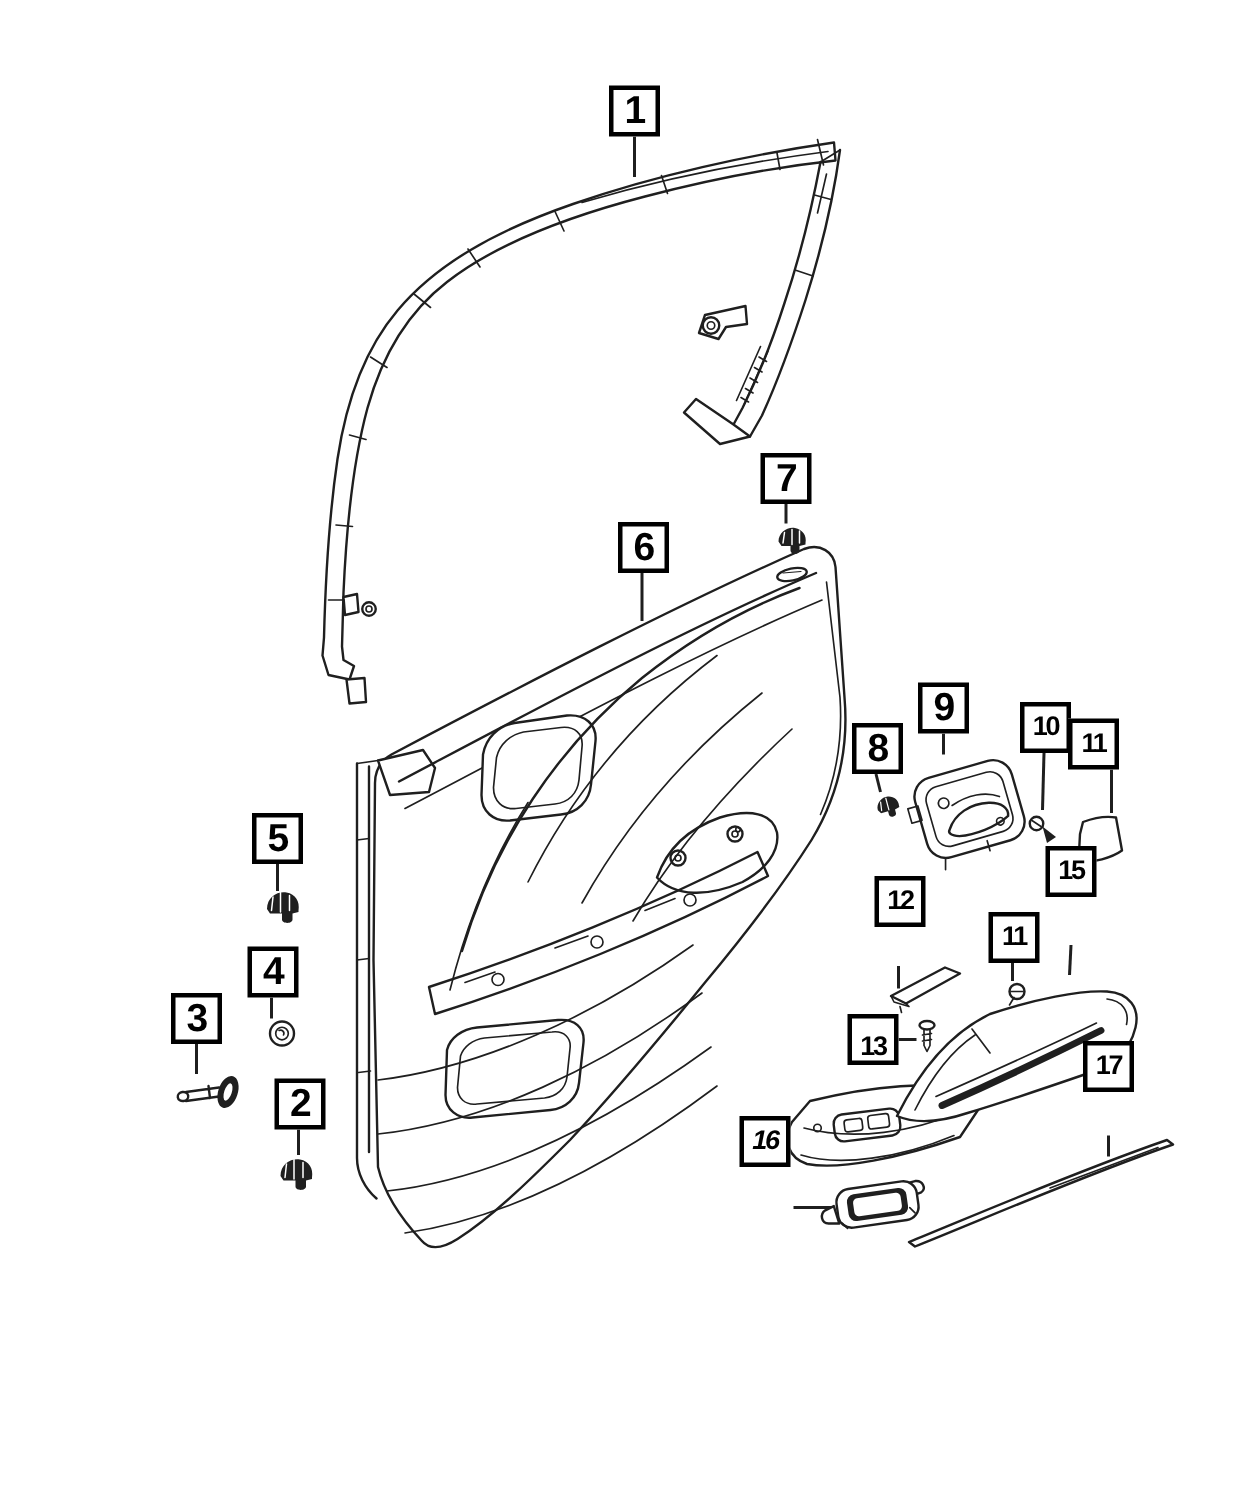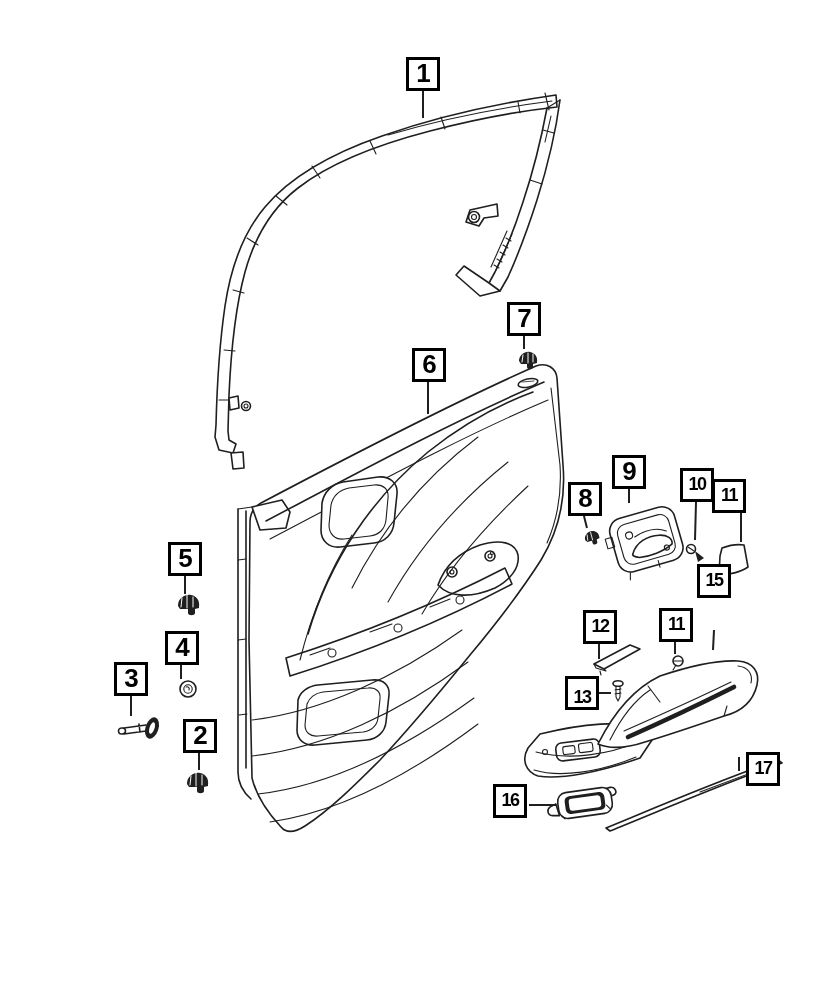--- a/index.html
+++ b/index.html
@@ -261,33 +261,33 @@
   </div>
       <div class="callout" style="left: 612px; top: 455px;">
     <span class="num">9</span>
   </div>
       <div class="callout two" style="left: 680px; top: 468px;">
     <span class="num">10</span>
   </div>
       <div class="callout two" style="left: 712px; top: 479px;">
     <span class="num">11</span>
   </div>
-      <div class="callout two" style="left: 583px; top: 610px;">
+      <div class="callout two" style="left: 583px; top: 584px;">
     <span class="num">12</span>
   </div>
       <div class="callout two" style="left: 565px; top: 676px; align-items: flex-end;">
     <span class="num">13</span>
   </div>
       <div class="callout two" style="left: 659px; top: 608px;">
     <span class="num">11</span>
   </div>
       <div class="callout two" style="left: 697px; top: 564px;">
     <span class="num">15</span>
   </div>
-      <div class="callout two" style="left: 493px; top: 784px;">
+      <div class="callout two" style="left: 493px; top: 744px; font-style: italic;">
     <span class="num">16</span>
   </div>
-      <div class="callout two" style="left: 722px; top: 752px; margin-left: 24px;">
+      <div class="callout two" style="left: 722px; top: 694px;">
     <span class="num">17</span>
   </div>
     </div>
 
 </div>
 
 </body></html>

